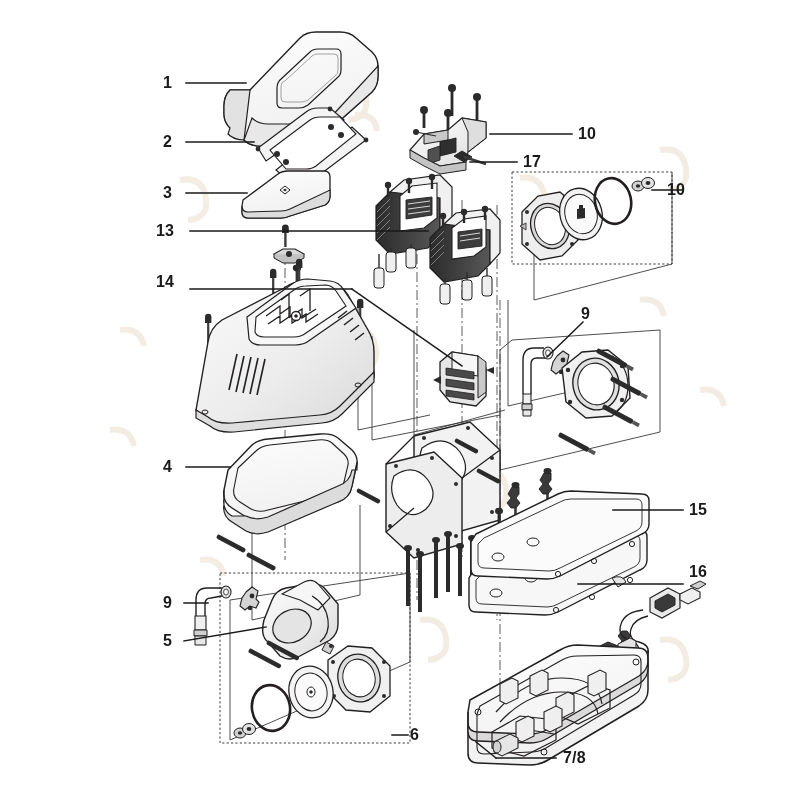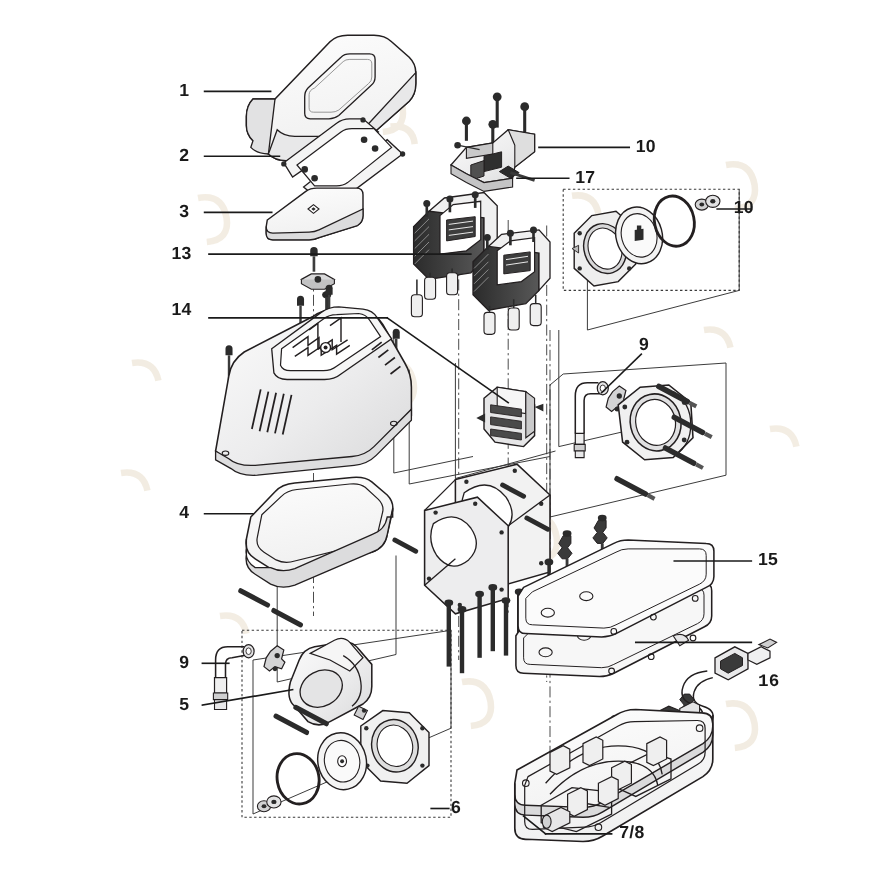--- a/index.html
+++ b/index.html
@@ -740,16 +740,16 @@
   <div class="callout-label" style="left:156px;top:274px;">14</div>
   <div class="callout-label" style="left:163px;top:459px;">4</div>
   <div class="callout-label" style="left:163px;top:595px;">9</div>
   <div class="callout-label" style="left:163px;top:633px;">5</div>
   <div class="callout-label" style="left:410px;top:727px;">6</div>
   <div class="callout-label" style="left:578px;top:126px;">10</div>
   <div class="callout-label" style="left:523px;top:154px;">17</div>
   <div class="callout-label" style="left:667px;top:182px;">10</div>
   <div class="callout-label" style="left:581px;top:306px;">9</div>
   <div class="callout-label" style="left:689px;top:502px;">15</div>
-  <div class="callout-label" style="left:689px;top:612px;font-family:Liberation Mono, monospace;">16</div>
+  <div class="callout-label" style="left:689px;top:564px;">16</div>
   <div class="callout-label" style="left:563px;top:750px;">7/8</div>
 
 </div>
 
 </body></html>

